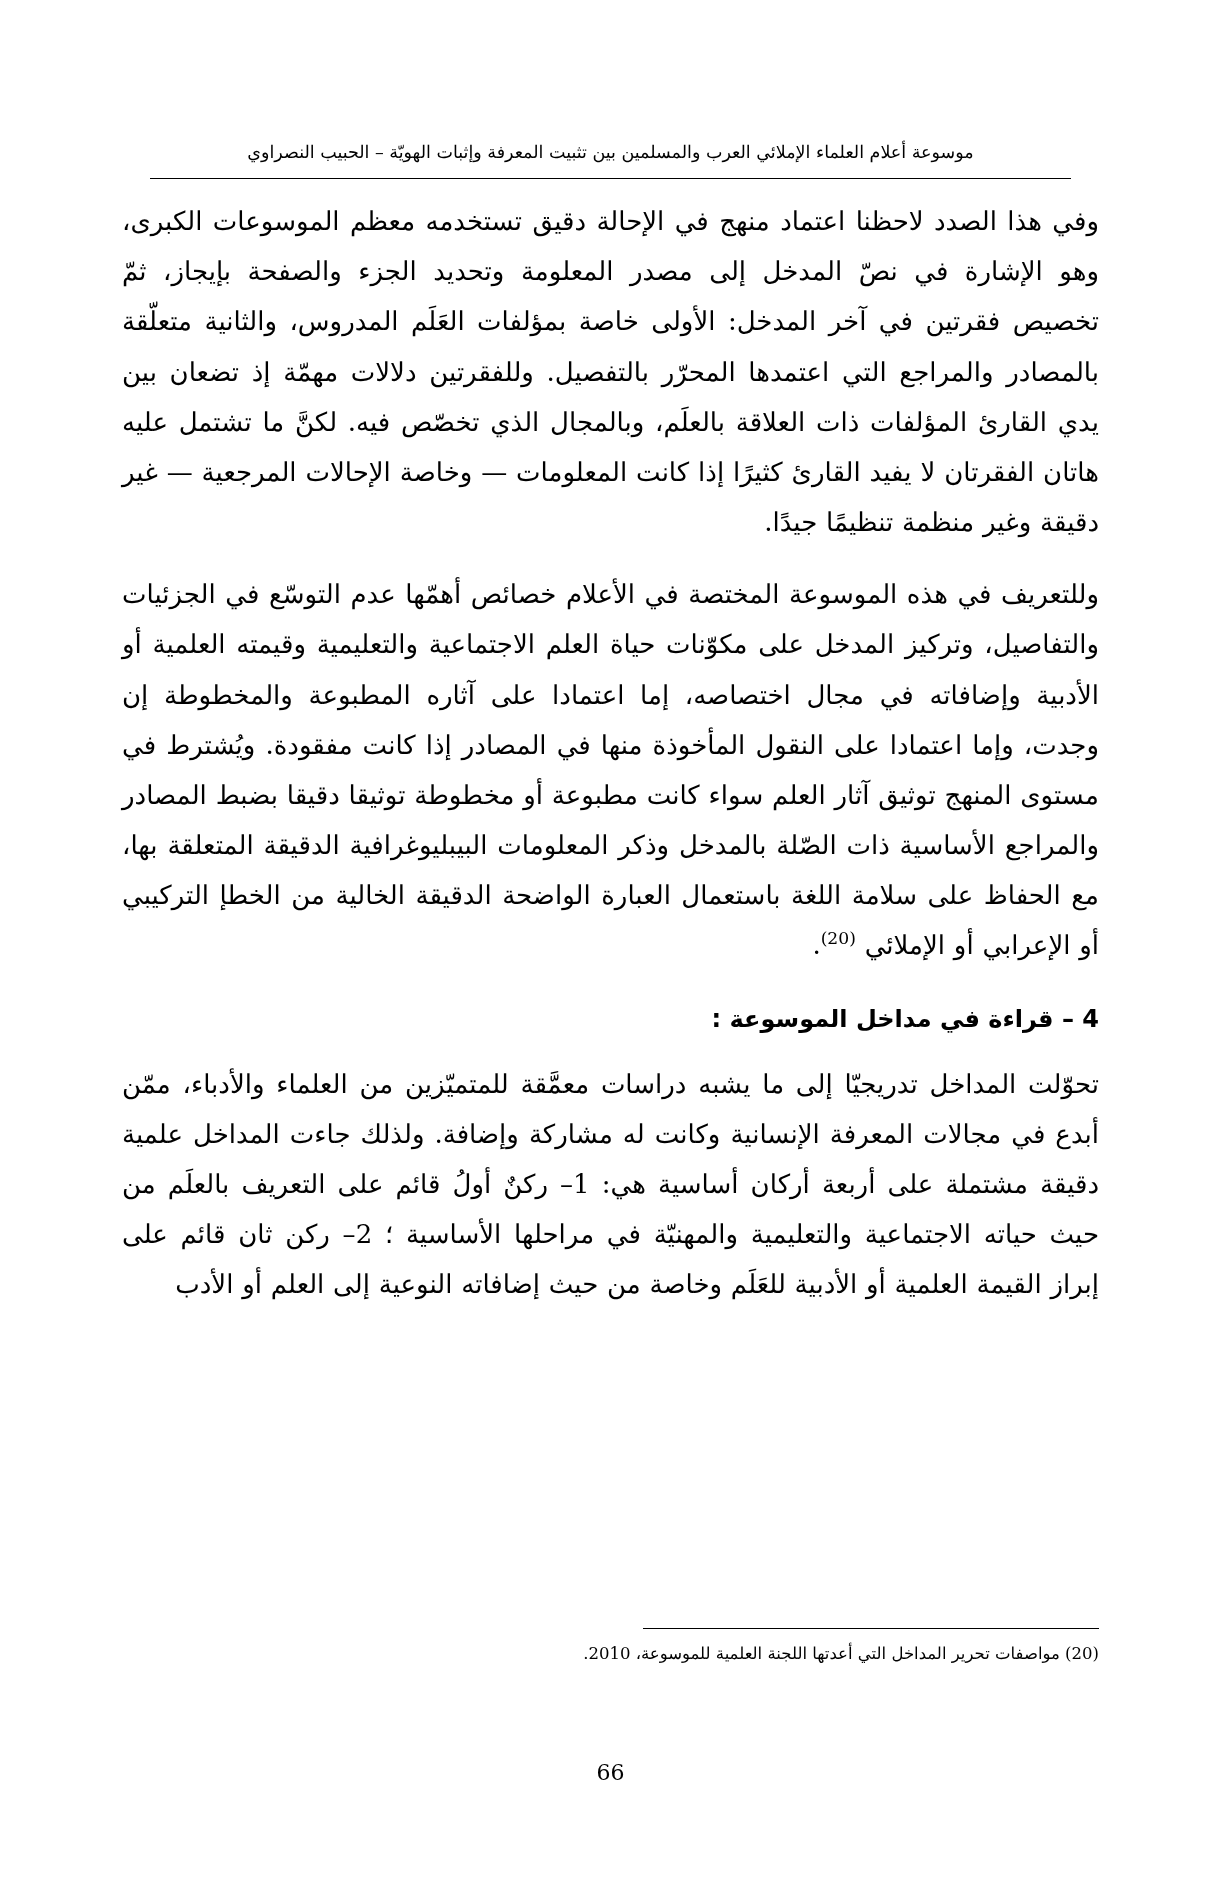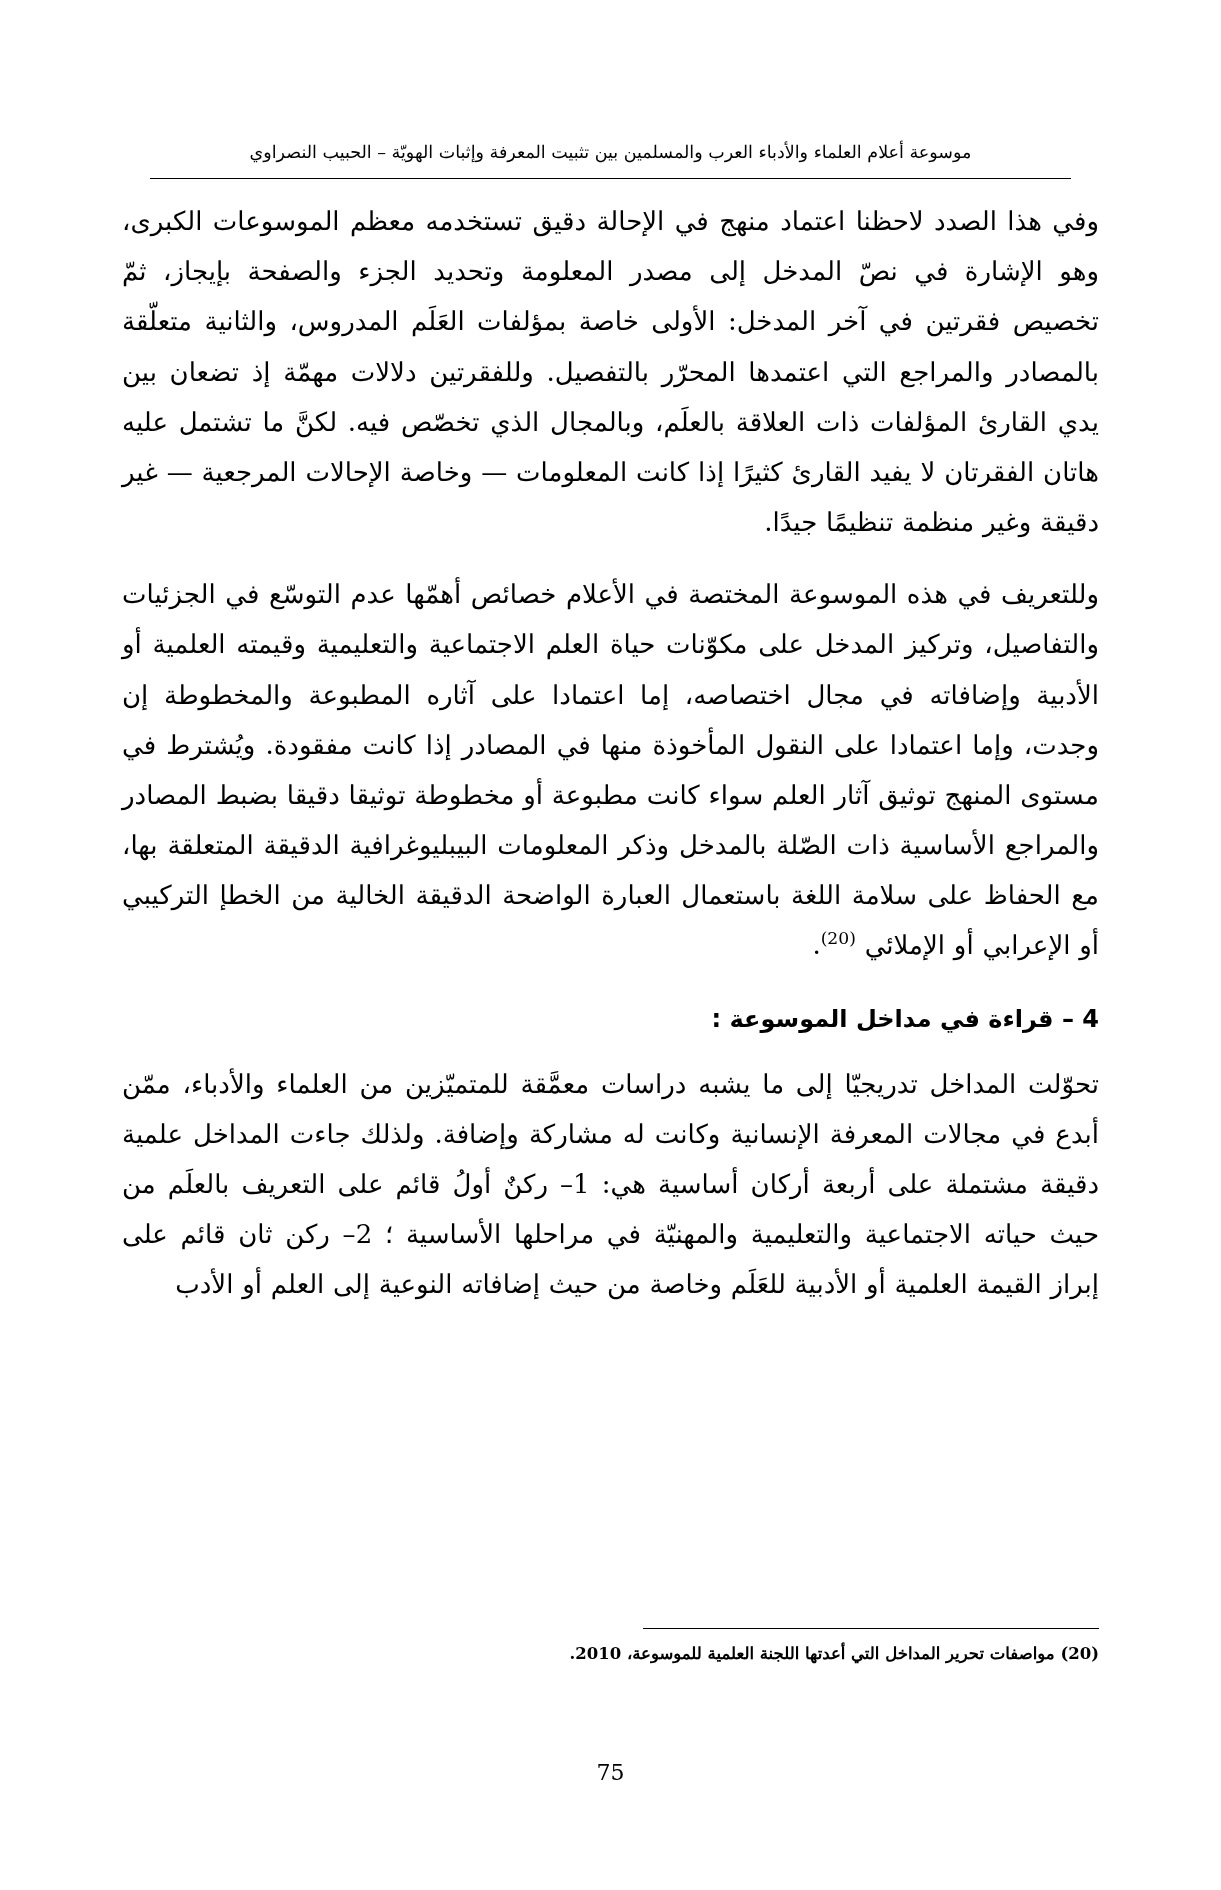--- a/index.html
+++ b/index.html
@@ -70,21 +70,20 @@
   .sup {
     font-size: 0.66em;
     vertical-align: super;
     line-height: 0;
   }
   .footnote-zone {
     position: absolute;
     left: 128px;
     right: 122px;
     top: 1628px;
-    font-weight: bold;
   }
   .footnote-rule {
     border-top: 1.2px solid #000;
     width: 47%;
     margin-right: 0;
     margin-left: auto;
   }
   .footnote-text {
     font-size: 16.5px;
     line-height: 1.6;
@@ -104,21 +103,21 @@
     direction: ltr;
     unicode-bidi: embed;
   }
 </style>
 </head>
 <body>
 
 <div class="page">
 
   <div class="header-zone">
-    <div class="running-head">موسوعة أعلام العلماء والأدباء العرب والمسلمين بين تثبيت المعرفة وإثبات الهويّة – الحبيب النصراوي</div>
+    <div class="running-head">موسوعة أعلام العلماء الإملائي العرب والمسلمين بين تثبيت المعرفة وإثبات الهويّة – الحبيب النصراوي</div>
     <div class="header-rule"></div>
   </div>
 
   <div class="body-zone">
 
     <p class="para indent">وفي هذا الصدد لاحظنا اعتماد منهج في الإحالة دقيق تستخدمه معظم الموسوعات الكبرى، وهو الإشارة في نصّ المدخل إلى مصدر المعلومة وتحديد الجزء والصفحة بإيجاز، ثمّ تخصيص فقرتين في آخر المدخل: الأولى خاصة بمؤلفات العَلَم المدروس، والثانية متعلّقة بالمصادر والمراجع التي اعتمدها المحرّر بالتفصيل. وللفقرتين دلالات مهمّة إذ تضعان بين يدي القارئ المؤلفات ذات العلاقة بالعلَم، وبالمجال الذي تخصّص فيه. لكنَّ ما تشتمل عليه هاتان الفقرتان لا يفيد القارئ كثيرًا إذا كانت المعلومات — وخاصة الإحالات المرجعية — غير دقيقة وغير منظمة تنظيمًا جيدًا.</p>
 
     <div class="spacer-para"></div>
 
     <p class="para indent"><span>وللتعريف في هذه الموسوعة المختصة في الأعلام خصائص أهمّها عدم التوسّع في الجزئيات والتفاصيل، وتركيز المدخل على مكوّنات حياة العلم الاجتماعية والتعليمية وقيمته العلمية أو الأدبية وإضافاته في مجال اختصاصه، إما اعتمادا على آثاره المطبوعة والمخطوطة إن وجدت، وإما اعتمادا على النقول المأخوذة منها في المصادر إذا كانت مفقودة. ويُشترط في مستوى المنهج توثيق آثار العلم سواء كانت مطبوعة أو مخطوطة توثيقا دقيقا بضبط المصادر والمراجع الأساسية ذات الصّلة بالمدخل وذكر المعلومات البيبليوغرافية الدقيقة المتعلقة بها، مع الحفاظ على سلامة اللغة باستعمال العبارة الواضحة الدقيقة الخالية من الخطإ التركيبي أو الإعرابي أو الإملائي </span><span class="sup ltr">(20)</span><span>.</span></p>
@@ -127,15 +126,15 @@
 
     <p class="para indent">تحوّلت المداخل تدريجيّا إلى ما يشبه دراسات معمَّقة للمتميّزين من العلماء والأدباء، ممّن أبدع في مجالات المعرفة الإنسانية وكانت له مشاركة وإضافة. ولذلك جاءت المداخل علمية دقيقة مشتملة على أربعة أركان أساسية هي: 1– ركنٌ أولُ قائم على التعريف بالعلَم من حيث حياته الاجتماعية والتعليمية والمهنيّة في مراحلها الأساسية ؛ 2– ركن ثان قائم على إبراز القيمة العلمية أو الأدبية للعَلَم وخاصة من حيث إضافاته النوعية إلى العلم أو الأدب</p>
 
   </div>
 
   <div class="footnote-zone">
     <div class="footnote-rule"></div>
     <div class="footnote-text">(20) مواصفات تحرير المداخل التي أعدتها اللجنة العلمية للموسوعة، 2010.</div>
   </div>
 
-  <div class="page-number">75</div>
+  <div class="page-number">66</div>
 
 </div>
 
 </body></html>

